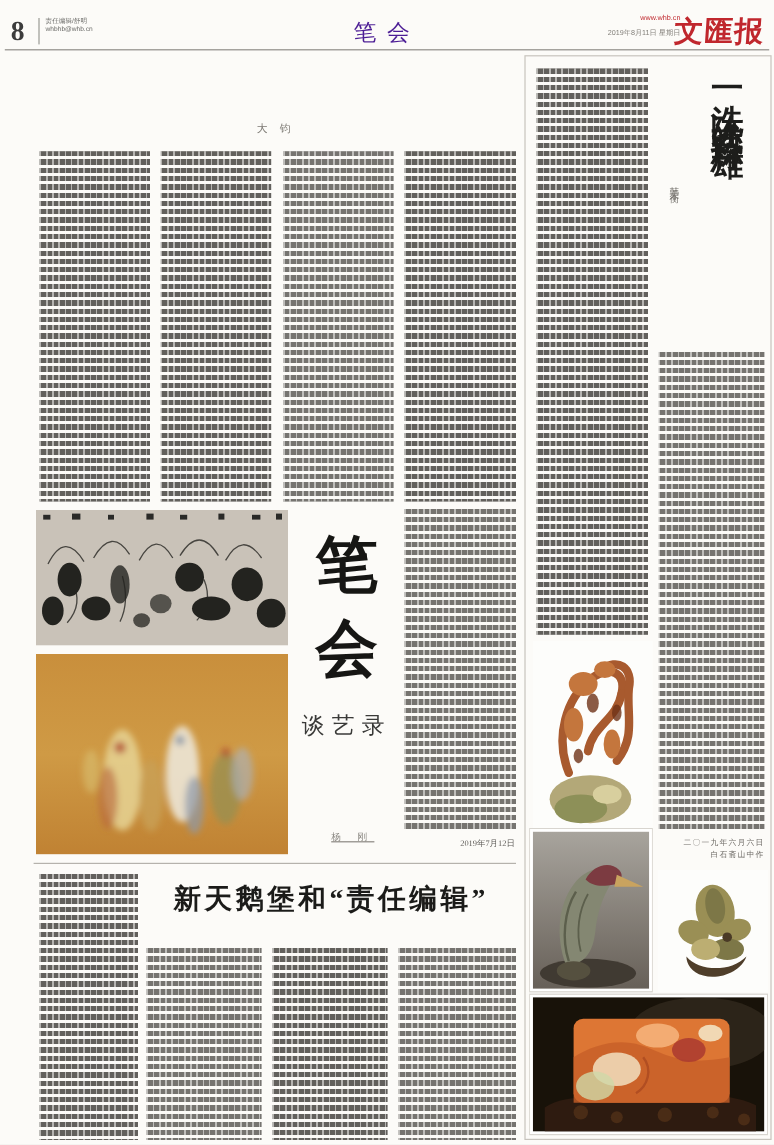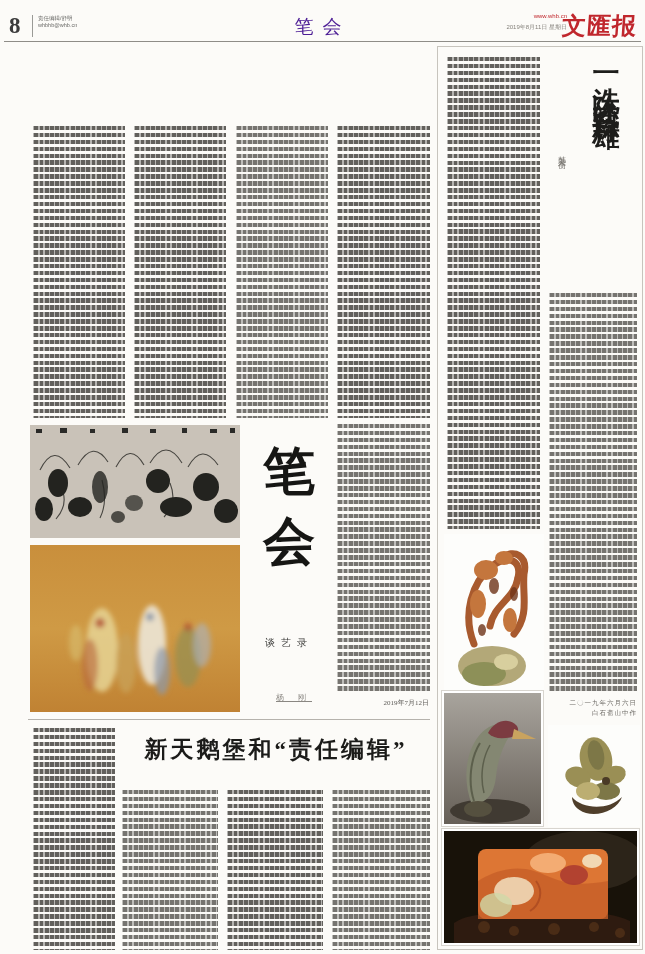--- a/index.html
+++ b/index.html
@@ -22,21 +22,21 @@
   .byline{font-size:9px;color:#7d7a74;text-align:center;letter-spacing:4px;}
   
   .txt{background-image:
         repeating-linear-gradient(to right, rgba(252,251,248,.55) 0 1.4px, rgba(252,251,248,0) 1.4px 5.2px),
         repeating-linear-gradient(to bottom, #55534f 0 4.4px, rgba(0,0,0,0) 4.4px 6.9px);
        opacity:.92;}
   .txt.light{opacity:.8;}
   
   .callig{font-size:52px;font-weight:900;color:#161614;text-align:center;line-height:58px;
           font-family:"DejaVu Sans",sans-serif;}
-  .col-label{font-size:10px;color:#3a3a38;letter-spacing:6px;text-align:center;margin-top:44px;}
+  .col-label{font-size:19px;color:#3a3a38;letter-spacing:6px;text-align:center;}
   .caption{font-size:11px;font-weight:bold;color:#2c2c2a;line-height:18px;}
   .credit{font-size:8px;color:#8a8782;letter-spacing:6px;}
   .dateline-end{font-size:7px;color:#5c5a56;text-align:right;}
   
   .right-box{border:1px solid #c7c4bd;background:#fcfbf8;}
   .vtitle{writing-mode:vertical-rl;font-size:27px;font-weight:bold;color:#1d1d1b;
           letter-spacing:7px;}
   .vauthor{writing-mode:vertical-rl;font-size:8px;color:#6e6b66;letter-spacing:3px;}
   .sig{font-size:6.5px;color:#6e6b66;text-align:right;letter-spacing:1px;line-height:10px;}
   .photo{display:block;}
@@ -52,20 +52,21 @@
   <div class="abs hdr-tiny" style="left:38px;top:15px;width:130px;">
     <div>责任编辑/舒明</div>
     <div>whbhb@whb.cn</div>
   </div>
   <div class="abs section-title" style="left:0;right:0;top:14px;text-align:center;">笔会</div>
   <div class="abs site" style="right:78px;top:13px;width:90px;">www.whb.cn</div>
   <div class="abs dateline" style="right:78px;top:23px;width:130px;">2019年8月11日 星期日</div>
   <div class="abs masthead" style="right:8px;top:10px;">文匯报</div>
   <div class="abs rule" style="left:4px;right:4px;top:41px;"></div>
 
+  <div class="abs byline" style="left:30px;width:400px;top:101px;">大 钧</div>
 
   <div class="abs txt" style="left:33px;top:126px;width:92px;height:292px;"></div>
   <div class="abs txt" style="left:134px;top:126px;width:92px;height:292px;"></div>
   <div class="abs txt light" style="left:236px;top:126px;width:92px;height:292px;"></div>
   <div class="abs txt" style="left:337px;top:126px;width:93px;height:292px;"></div>
 
   <div class="abs txt light" style="left:337px;top:424px;width:93px;height:268px;"></div>
   <div class="abs dateline-end" style="left:336px;top:698px;width:93px;">2019年7月12日</div>
 
   <div class="abs" style="left:30px;top:425px;">

